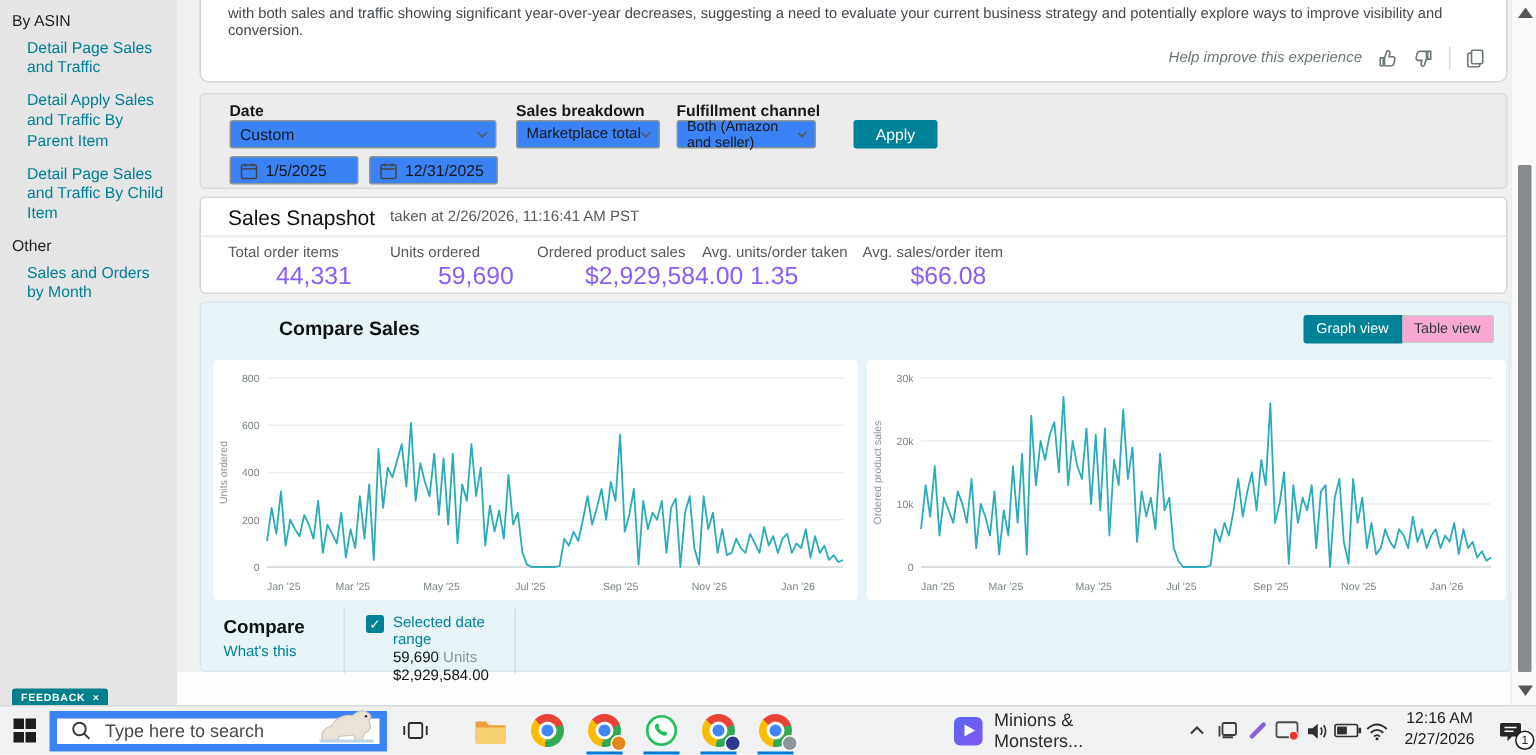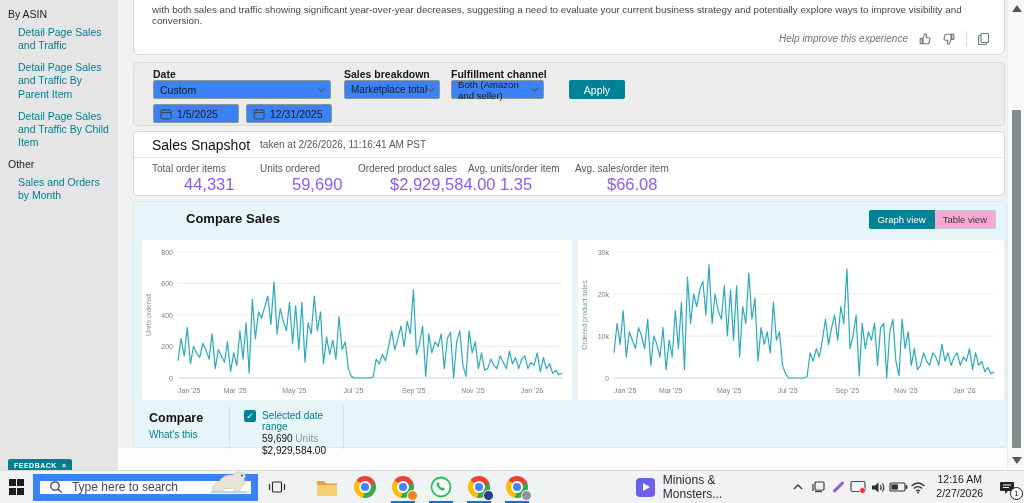--- a/index.html
+++ b/index.html
@@ -86,21 +86,21 @@
   #feedbacktab { left:8px; top:459px; height:13px; background:#00808c; color:#fff; font-size:7px;
     font-weight:bold; letter-spacing:.5px; display:flex; align-items:center; gap:5px; padding:0 6px;
     border-radius:2px 2px 0 0; cursor:pointer; }
 
   
   #taskbar { left:0; top:470px; width:1024px; height:33px; background:#f1f2f3; border-top:1px solid #d8d8d8;
     display:flex; align-items:center; }
   #startbtn { width:34px; height:33px; display:flex; align-items:center; justify-content:center; cursor:pointer; }
   #winlogo { display:grid; grid-template-columns:7px 7px; grid-template-rows:7px 7px; gap:1.5px; }
   #winlogo div { background:#1d1d1d; }
-  #searchbox { width:232px; height:27px; background:#fff; border:7px solid #3b82f6; display:flex;
+  #searchbox { width:232px; height:27px; background:#fff; border:5px solid #3b82f6; display:flex;
     align-items:center; padding:0 0 0 9px; position:relative; cursor:text; }
   #searchbox .stext { font-size:12px; color:#4a4a4a; margin-left:9px; }
   #bear { position:absolute; right:2px; bottom:0; }
   .tb-icon { width:38px; height:33px; display:flex; align-items:center; justify-content:center;
     position:relative; cursor:pointer; flex:none; }
   .underline { position:absolute; bottom:0; left:7px; width:24px; height:2.5px; background:#0078d7; }
   .chrome { width:22px; height:22px; border-radius:50%; position:relative;
     background:conic-gradient(from -50deg,#ea4335 0 120deg,#34a853 0 240deg,#fbbc05 0 360deg); }
   .chrome::before { content:""; position:absolute; left:5px; top:5px; width:12px; height:12px;
     background:#fff; border-radius:50%; }
@@ -121,21 +121,21 @@
     background:#fff; border:1.4px solid #1d1d1d; font-size:8px; line-height:11px; text-align:center; color:#1d1d1d; }
 </style>
 </head>
 <body>
 
 <div id="stage">
 
   <div id="sidebar" class="abs">
     <div class="side-head">By ASIN</div>
     <div class="side-link">Detail Page Sales and Traffic</div>
-    <div class="side-link">Detail Page Sales and Traffic By Parent Item</div>
+    <div class="side-link">Detail Apply Sales and Traffic By Parent Item</div>
     <div class="side-link">Detail Page Sales and Traffic By Child Item</div>
     <div class="side-head">Other</div>
     <div class="side-link">Sales and Orders by Month</div>
   </div>
 
   <div id="pagebg" class="abs"></div>
   <div id="pagebg-bottom" class="abs"></div>
 
   <div id="textcard" class="abs">
     <p>with both sales and traffic showing significant year-over-year decreases, suggesting a need to evaluate your current business strategy and potentially explore ways to improve visibility and conversion.</p>
@@ -204,21 +204,21 @@
       </div>
       <div class="stat">
         <div class="sl">Units ordered</div>
         <div class="sv">59,690</div>
       </div>
       <div class="stat">
         <div class="sl">Ordered product sales</div>
         <div class="sv">$2,929,584.00</div>
       </div>
       <div class="stat">
-        <div class="sl">Avg. units/order item</div>
+        <div class="sl">Avg. units/order taken</div>
         <div class="sv">1.35</div>
       </div>
       <div class="stat">
         <div class="sl">Avg. sales/order item</div>
         <div class="sv">$66.08</div>
       </div>
     </div>
   </div>
 
   <div id="compare" class="abs">

